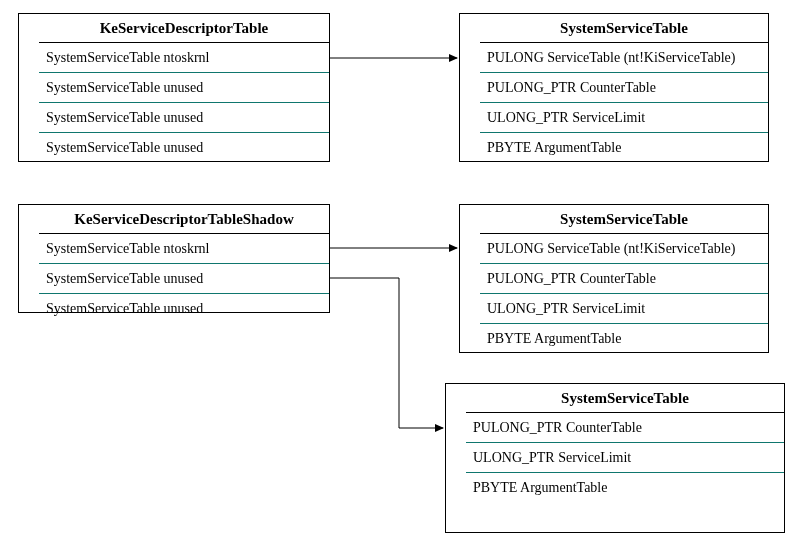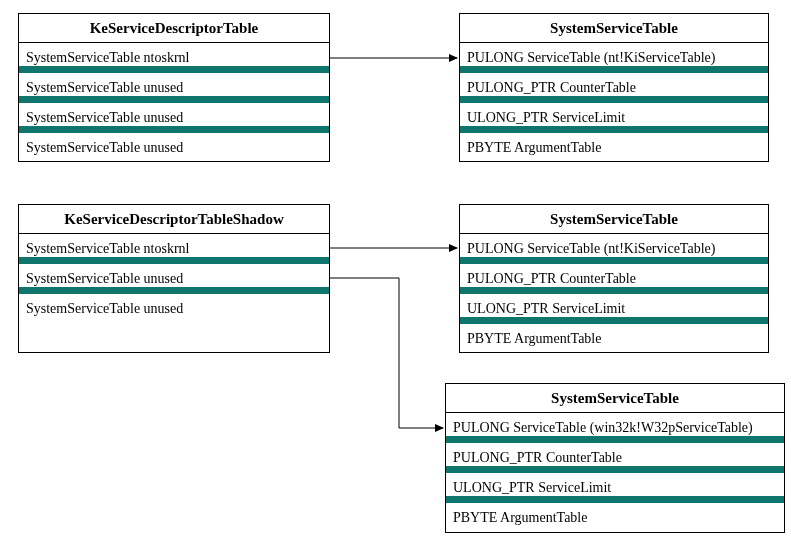--- a/index.html
+++ b/index.html
@@ -14,49 +14,50 @@
     background: #ffffff;
     font-family: "Liberation Serif", serif;
     color: #000000;
     overflow: hidden;
   }
   .uml-table {
     position: absolute;
     box-sizing: border-box;
     background: #ffffff;
     border: 1px solid #000000;
+    padding-left: 20px;
   }
   .uml-header {
     box-sizing: border-box;
     height: 29px;
     line-height: 28px;
     text-align: center;
     font-weight: bold;
     font-size: 15px;
     border-bottom: 1px solid #000000;
     white-space: nowrap;
     overflow: hidden;
   }
   .uml-row {
     box-sizing: border-box;
     height: 30px;
     line-height: 29px;
     padding-left: 7px;
     font-size: 14px;
-    border-bottom: 7px solid #0f766e;
+    border-bottom: 1px solid #0f766e;
     white-space: nowrap;
     overflow: hidden;
   }
   .uml-row:last-child {
     border-bottom: none;
     height: 29px;
   }
   #table-ksdt        { left: 18px;  top: 13px;  width: 312px; height: 149px; }
   #table-sst-nt1     { left: 459px; top: 13px;  width: 310px; height: 149px; }
-  #table-ksdt-shadow { left: 18px;  top: 204px; width: 312px; height: 149px; }
+  #table-ksdt-shadow { left: 18px;  top: 204px; width: 312px; height: 109px; }
   #table-sst-nt2     { left: 459px; top: 204px; width: 310px; height: 149px; }
   #table-sst-win32k  { left: 445px; top: 383px; width: 340px; height: 150px; }
   .connector-layer {
     position: absolute;
     left: 0;
     top: 0;
     width: 791px;
     height: 554px;
     pointer-events: none;
   }
@@ -92,21 +93,20 @@
   <div class="uml-table" id="table-sst-nt2">
     <div class="uml-header">SystemServiceTable</div>
     <div class="uml-row">PULONG ServiceTable (nt!KiServiceTable)</div>
     <div class="uml-row">PULONG_PTR CounterTable</div>
     <div class="uml-row">ULONG_PTR ServiceLimit</div>
     <div class="uml-row">PBYTE ArgumentTable</div>
   </div>
 
   <div class="uml-table" id="table-sst-win32k">
     <div class="uml-header">SystemServiceTable</div>
-    <div class="uml-row">PULONG ServiceTable (win32k!W32pServiceTable)</div>
     <div class="uml-row">PULONG_PTR CounterTable</div>
     <div class="uml-row">ULONG_PTR ServiceLimit</div>
     <div class="uml-row">PBYTE ArgumentTable</div>
   </div>
 
   <svg class="connector-layer" width="791" height="554" viewBox="0 0 791 554" xmlns="http://www.w3.org/2000/svg">
     <defs>
       <marker id="arrowhead" markerWidth="9" markerHeight="8" refX="8" refY="4" orient="auto" markerUnits="userSpaceOnUse">
         <path d="M0,0 L9,4 L0,8 Z" fill="#000000"></path>
       </marker>

